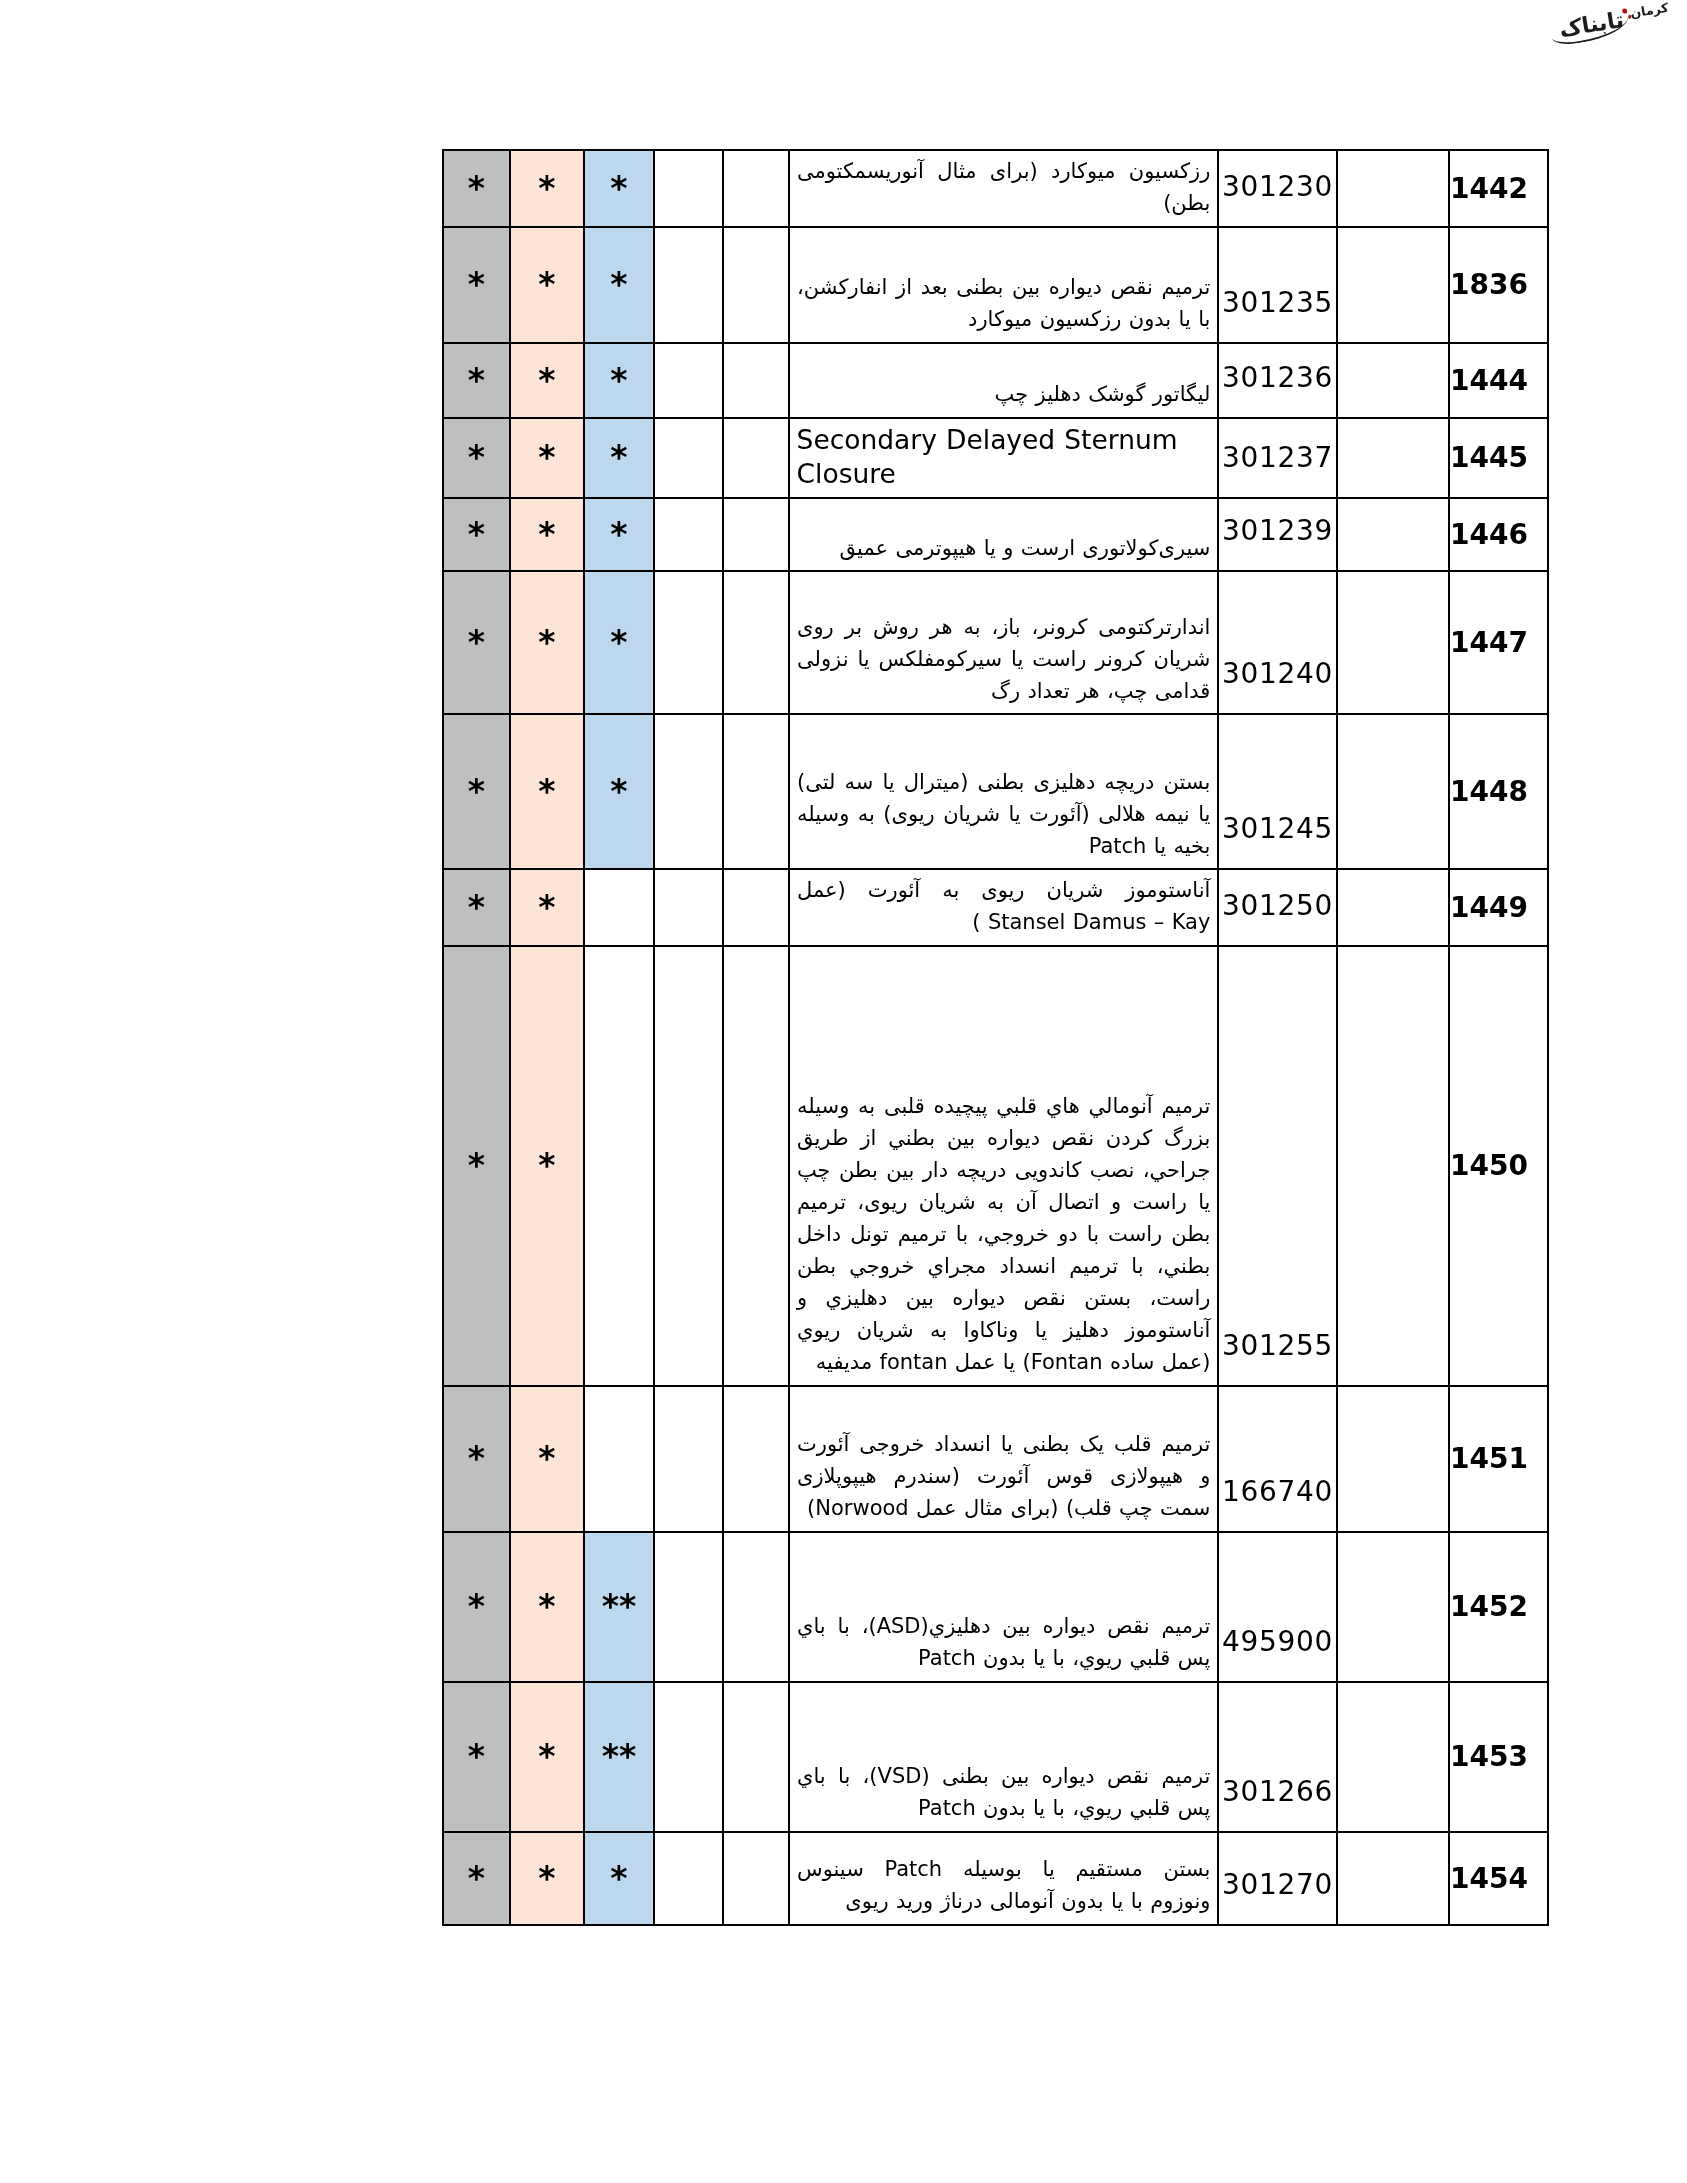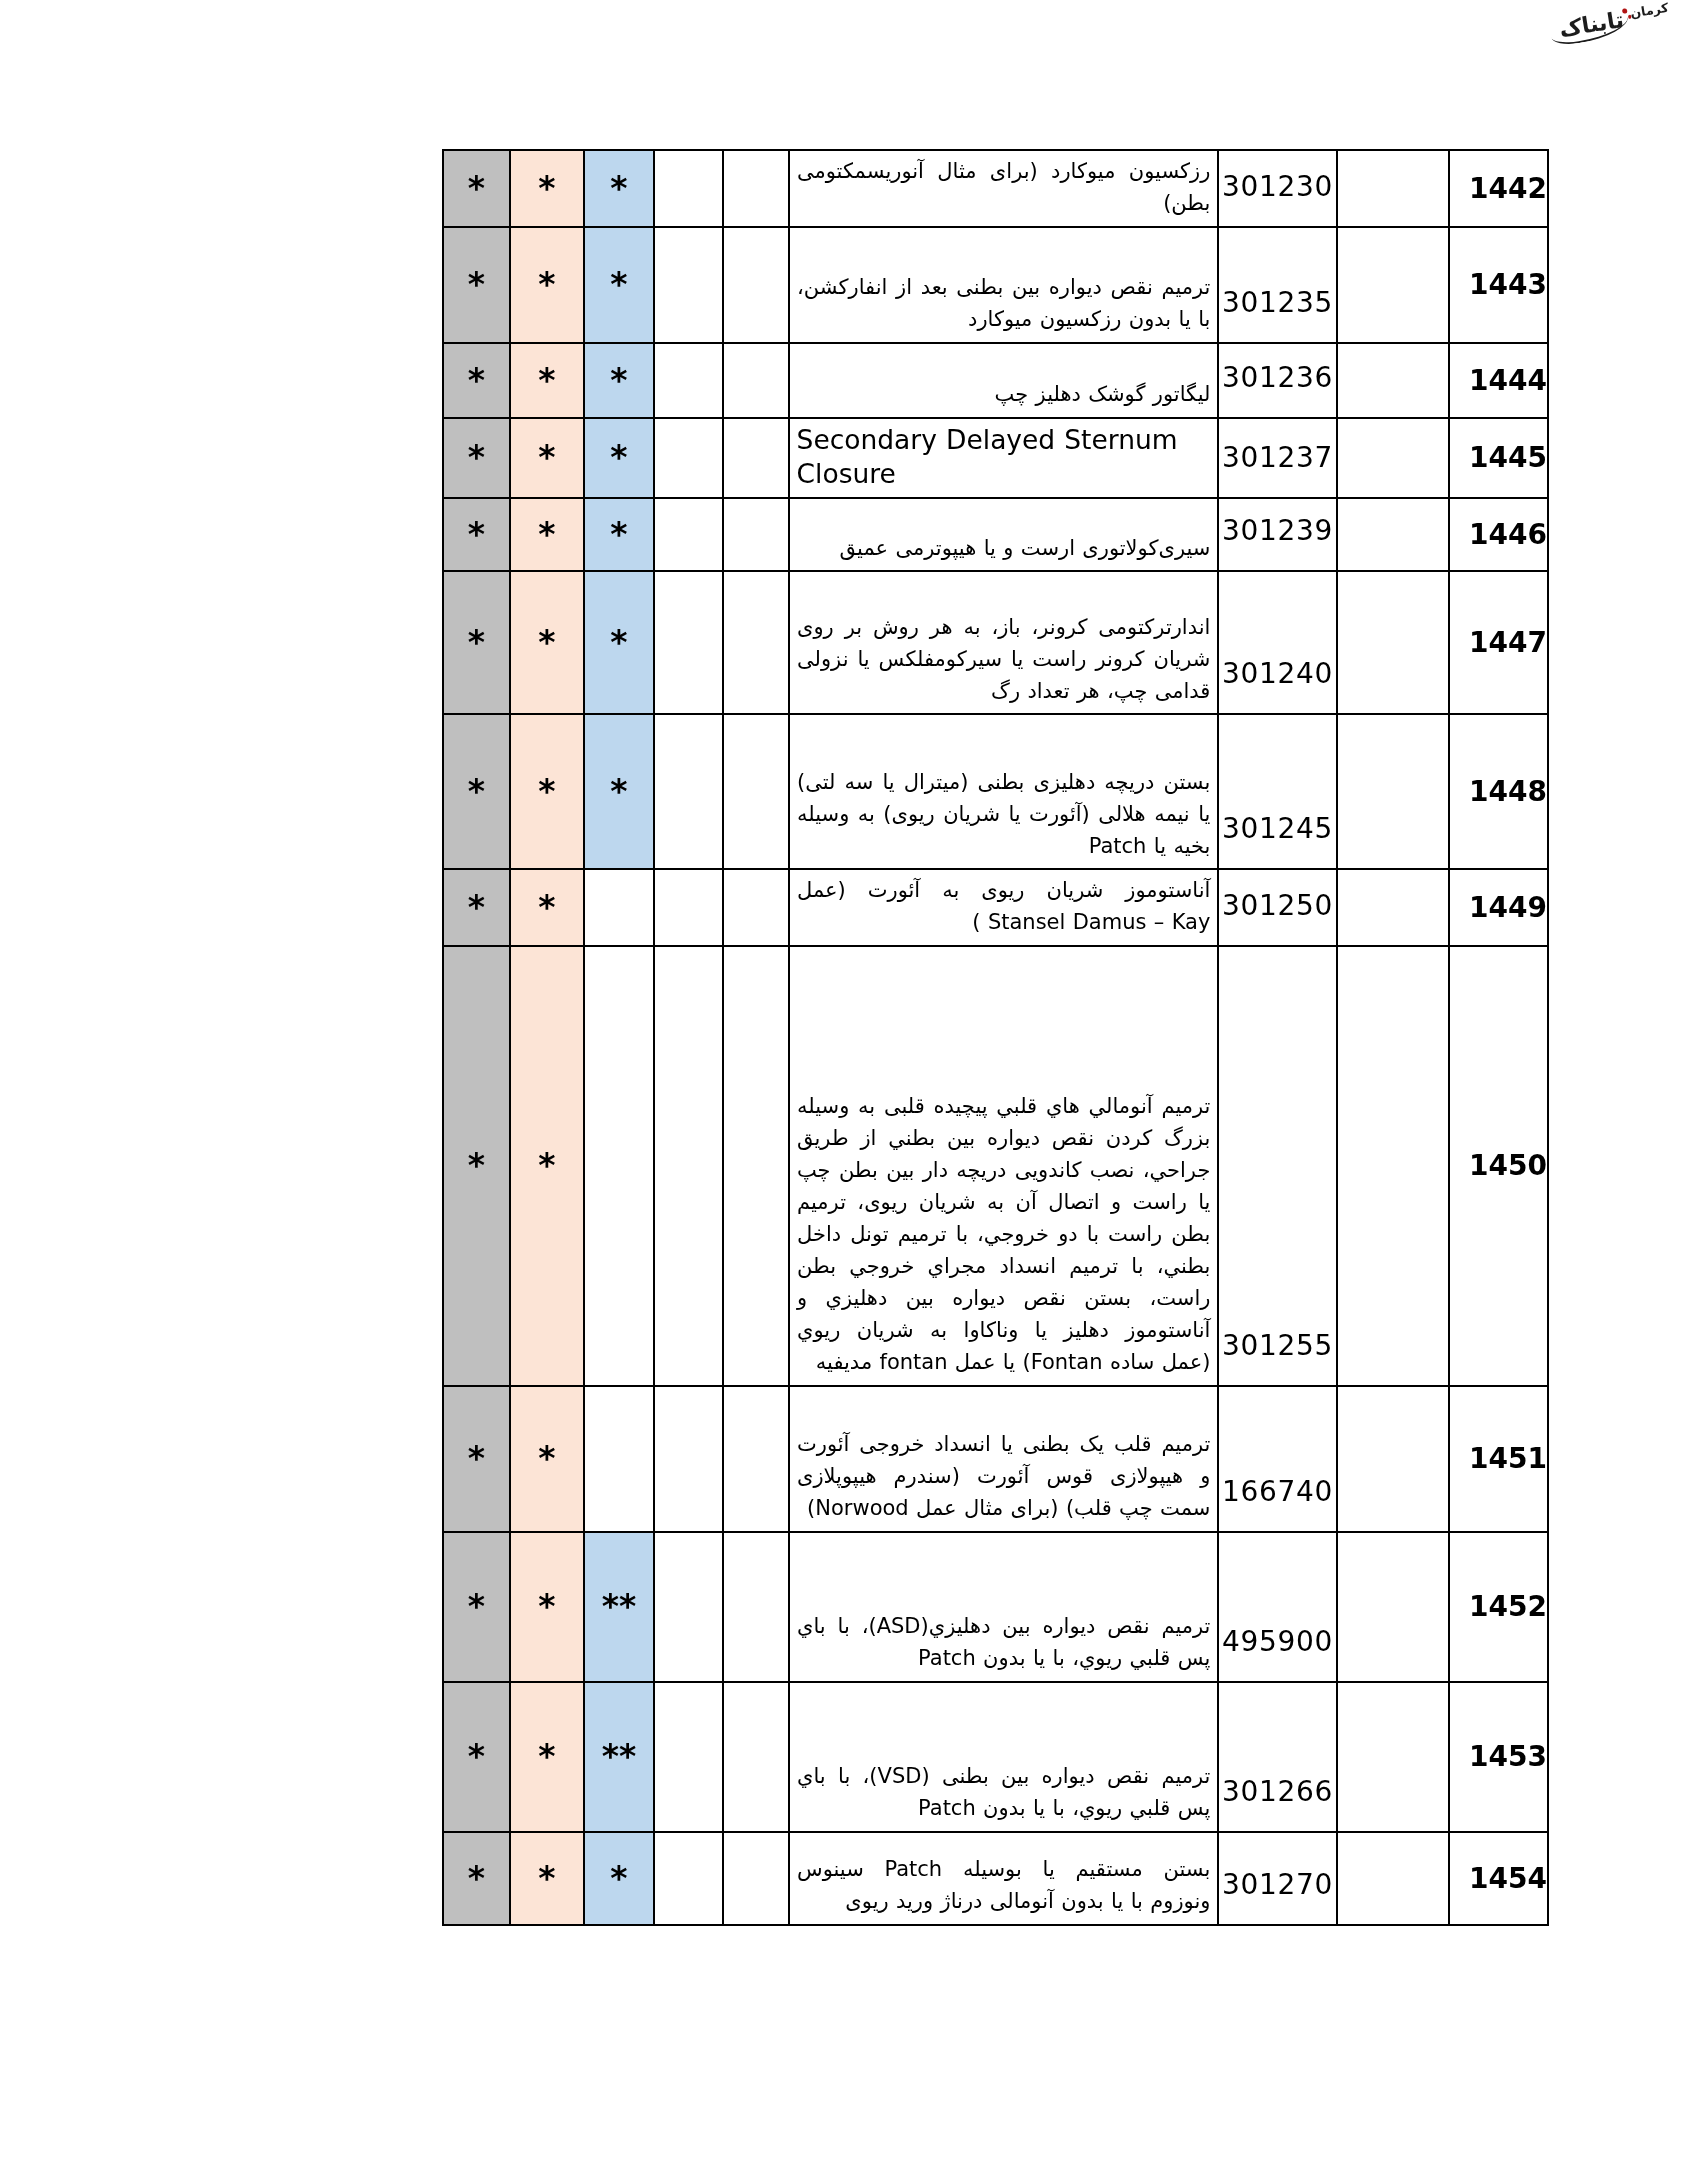--- a/index.html
+++ b/index.html
@@ -45,21 +45,21 @@
     padding:4px 6.6px 6.6px 6.6px;word-spacing:0.7px;
   }
   td.desc.fa{direction:rtl;text-align:justify;padding-left:7px;}
   td.desc.en{direction:ltr;text-align:left;font-size:26.5px;line-height:34px;}
   td.code{
     vertical-align:bottom;text-align:center;
     font-size:28px;padding-bottom:23px;letter-spacing:0.7px;
   }
   td.gap{background:#fff;}
   td.rownum{
-    text-align:right;vertical-align:middle;
+    text-align:left;vertical-align:middle;
     font-size:28px;font-weight:bold;
   }
 </style>
 </head>
 <body>
 
 <div class="page">
 
   <div class="watermark">
     <span class="wm-sub">کرمان</span><span class="wm-main">تابناک</span>
@@ -91,21 +91,21 @@
         </tr>
         <tr style="height: 116px;">
           <td class="mark" style="background: rgb(191, 191, 191);">*</td>
           <td class="mark" style="background: rgb(252, 228, 214);">*</td>
           <td class="mark" style="background: rgb(189, 215, 238);">*</td>
           <td class="gap"></td>
           <td class="gap"></td>
           <td class="desc fa" lang="fa">ترمیم نقص دیواره بین بطنی بعد از انفارکشن، با یا بدون رزکسیون میوکارد</td>
           <td class="code">301235</td>
           <td class="gap"></td>
-          <td class="rownum">1443</td>
+          <td class="rownum">1836</td>
         </tr>
         <tr style="height: 75px;">
           <td class="mark" style="background: rgb(191, 191, 191);">*</td>
           <td class="mark" style="background: rgb(252, 228, 214);">*</td>
           <td class="mark" style="background: rgb(189, 215, 238);">*</td>
           <td class="gap"></td>
           <td class="gap"></td>
           <td class="desc fa" lang="fa">لیگاتور گوشک دهلیز چپ</td>
           <td class="code">301236</td>
           <td class="gap"></td>

